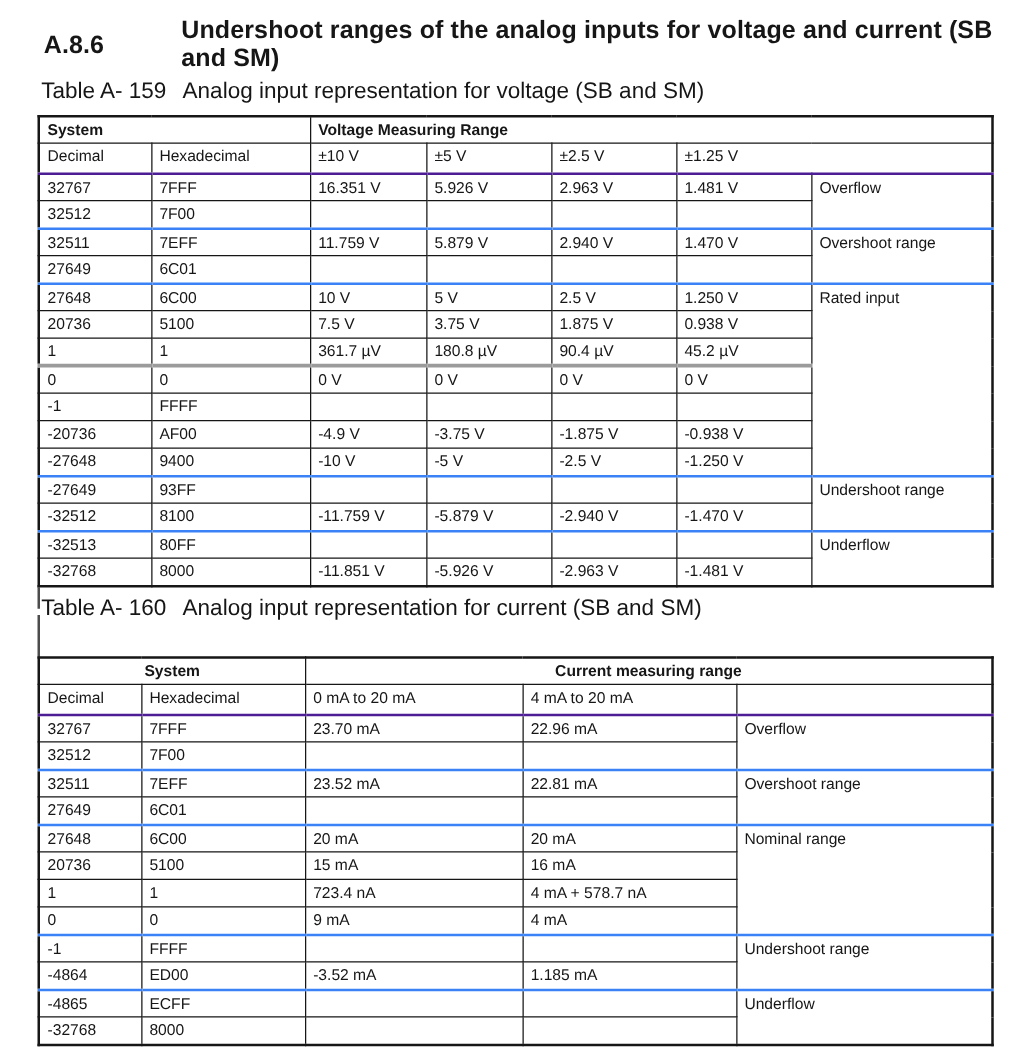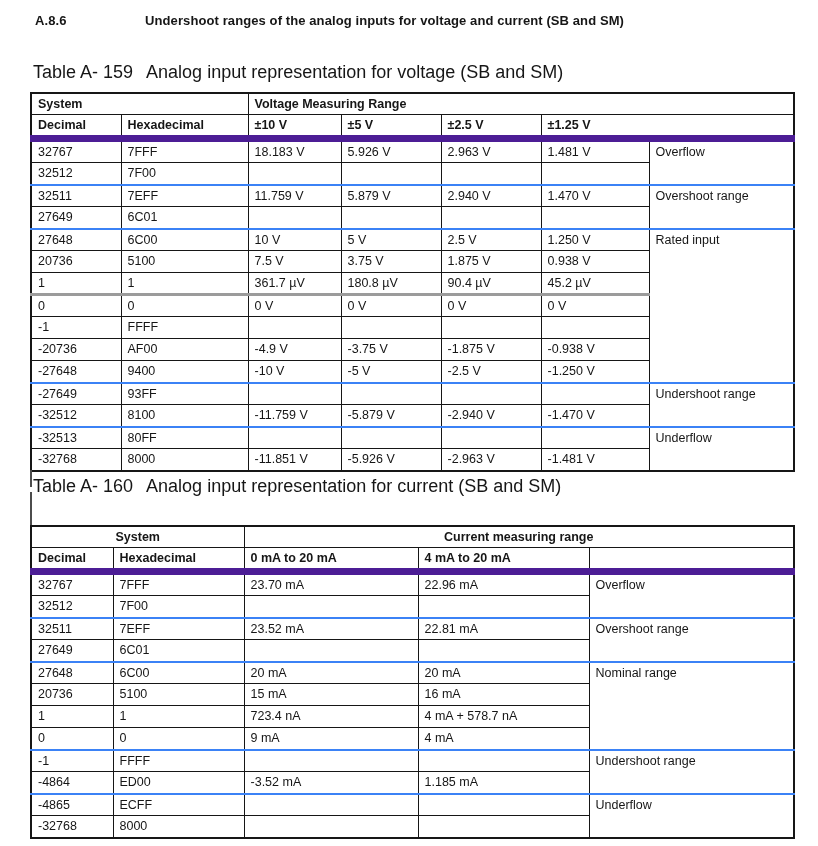--- a/index.html
+++ b/index.html
@@ -12,21 +12,21 @@
     color: #161616;
     font-family: "Liberation Sans", sans-serif;
     overflow: hidden;
   }
   .heading {
     position: absolute;
     top: 13px;
     left: 35px;
     display: flex;
     font-weight: bold;
-    font-size: 13px;
+    font-size: 20px;
     letter-spacing: 0.1px;
     align-items: center;
   }
   .heading .num { width: 110px; flex: none; }
   .caption {
     position: absolute;
     left: 33px;
     font-size: 18px;
     white-space: nowrap;
   }
@@ -48,21 +48,21 @@
   td {
     border: 1px solid #161616;
     font-size: 12.5px;
     line-height: 15px;
     padding: 3px 6px 2px 6px;
     vertical-align: top;
     overflow: hidden;
     white-space: nowrap;
   }
   tr.h1 td { font-weight: bold; height: 21px; }
-  tr.h2 td { font-weight: bold; height: 24px; border-bottom: 7px solid #4c1d95; }
+  tr.h2 td { font-weight: normal; height: 24px; border-bottom: 2px solid #4c1d95; }
   tr.data td { height: 22px; }
   td.center { text-align: center; }
   tr.group-start td { border-top: 2px solid #3b82f6; }
   tr.split td { border-top: 3px solid #9b9b9b; }
   .artifact-line {
     position: absolute;
     left: 30px;
     width: 2px;
     background: #4c4c4c;
   }
@@ -102,21 +102,21 @@
         <td>Decimal</td>
         <td>Hexadecimal</td>
         <td>±10 V</td>
         <td>±5 V</td>
         <td>±2.5 V</td>
         <td colspan="2">±1.25 V</td>
       </tr>
       <tr class="data">
         <td>32767</td>
         <td>7FFF</td>
-        <td>18.183 V</td>
+        <td>16.351 V</td>
         <td>5.926 V</td>
         <td>2.963 V</td>
         <td>1.481 V</td>
         <td rowspan="2">Overflow</td>
       </tr>
       <tr class="data">
         <td>32512</td>
         <td>7F00</td>
         <td></td>
         <td></td>

